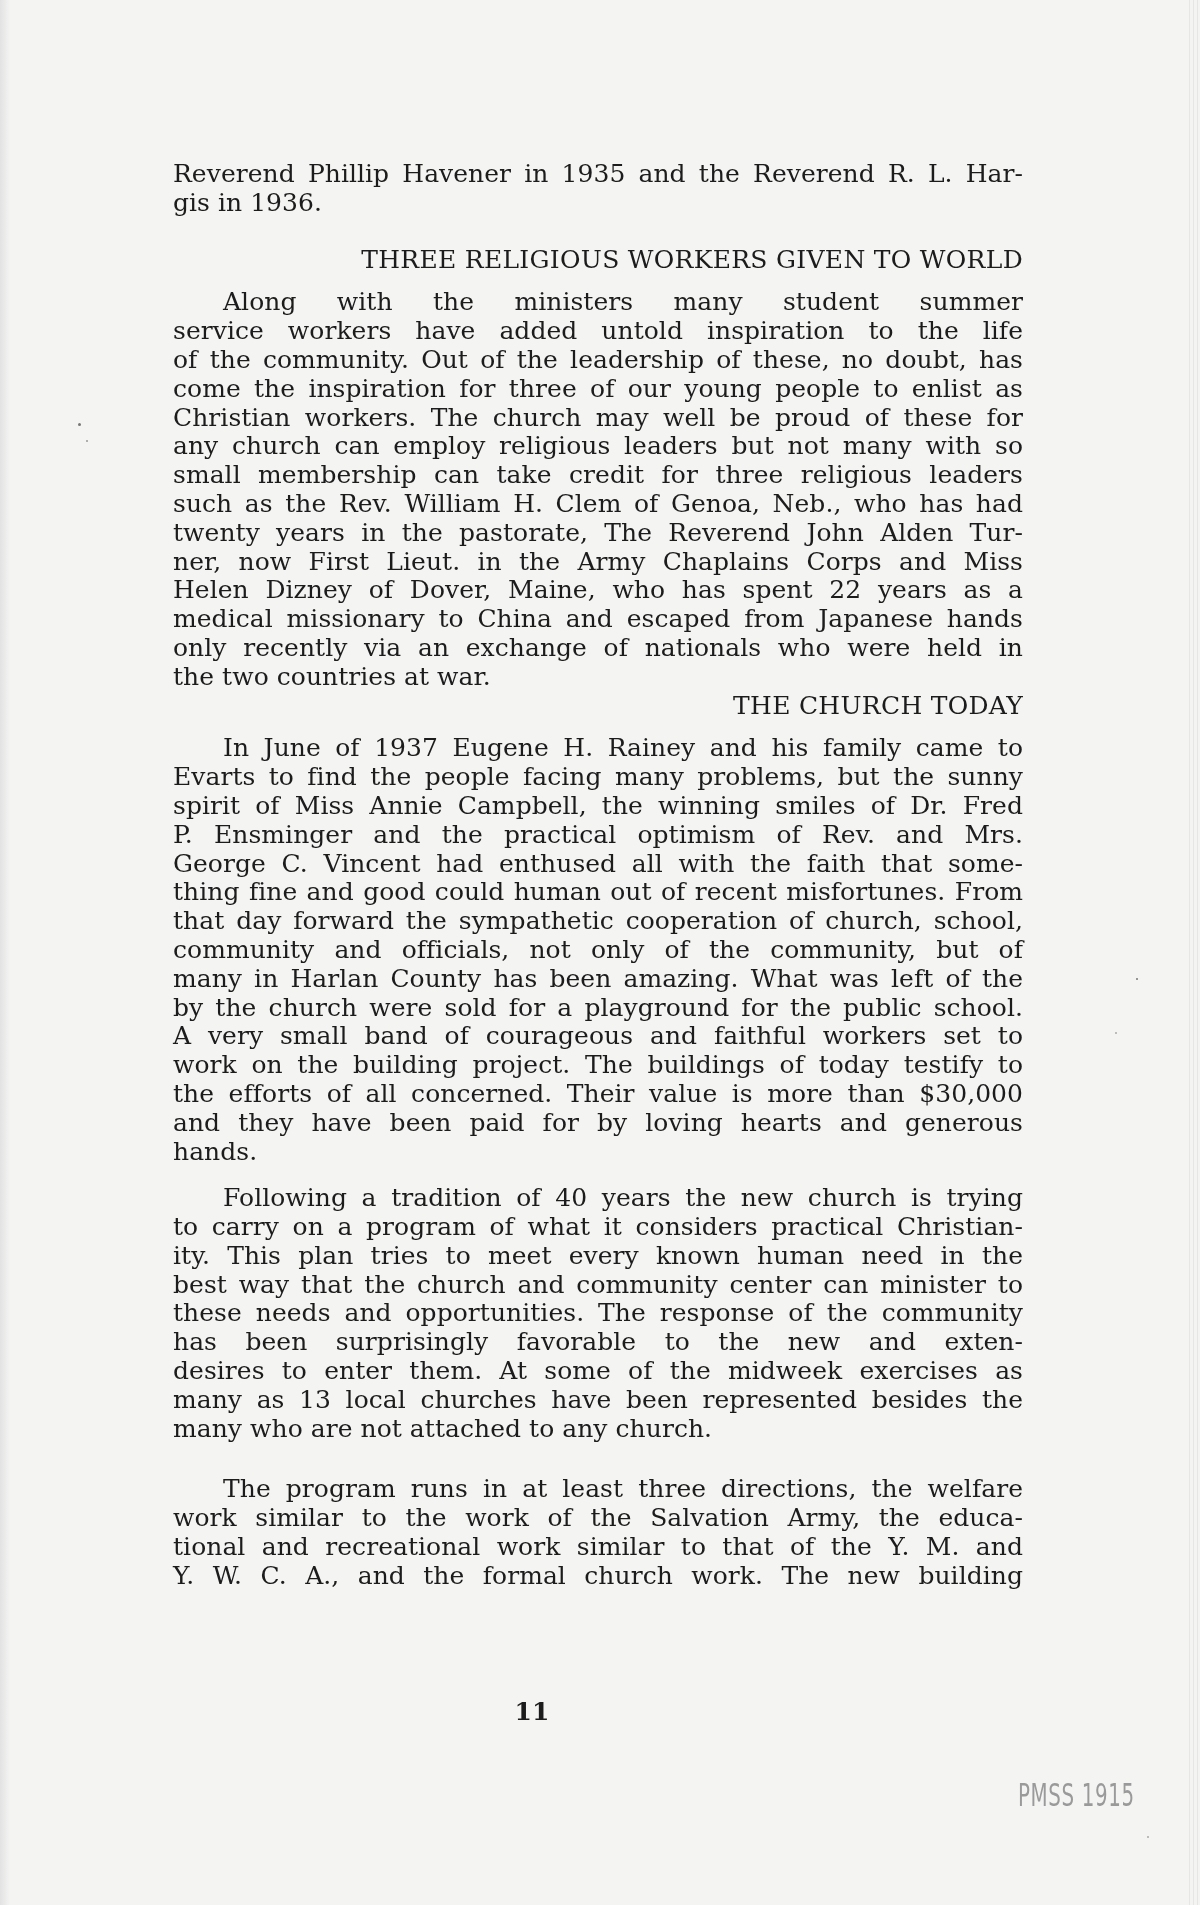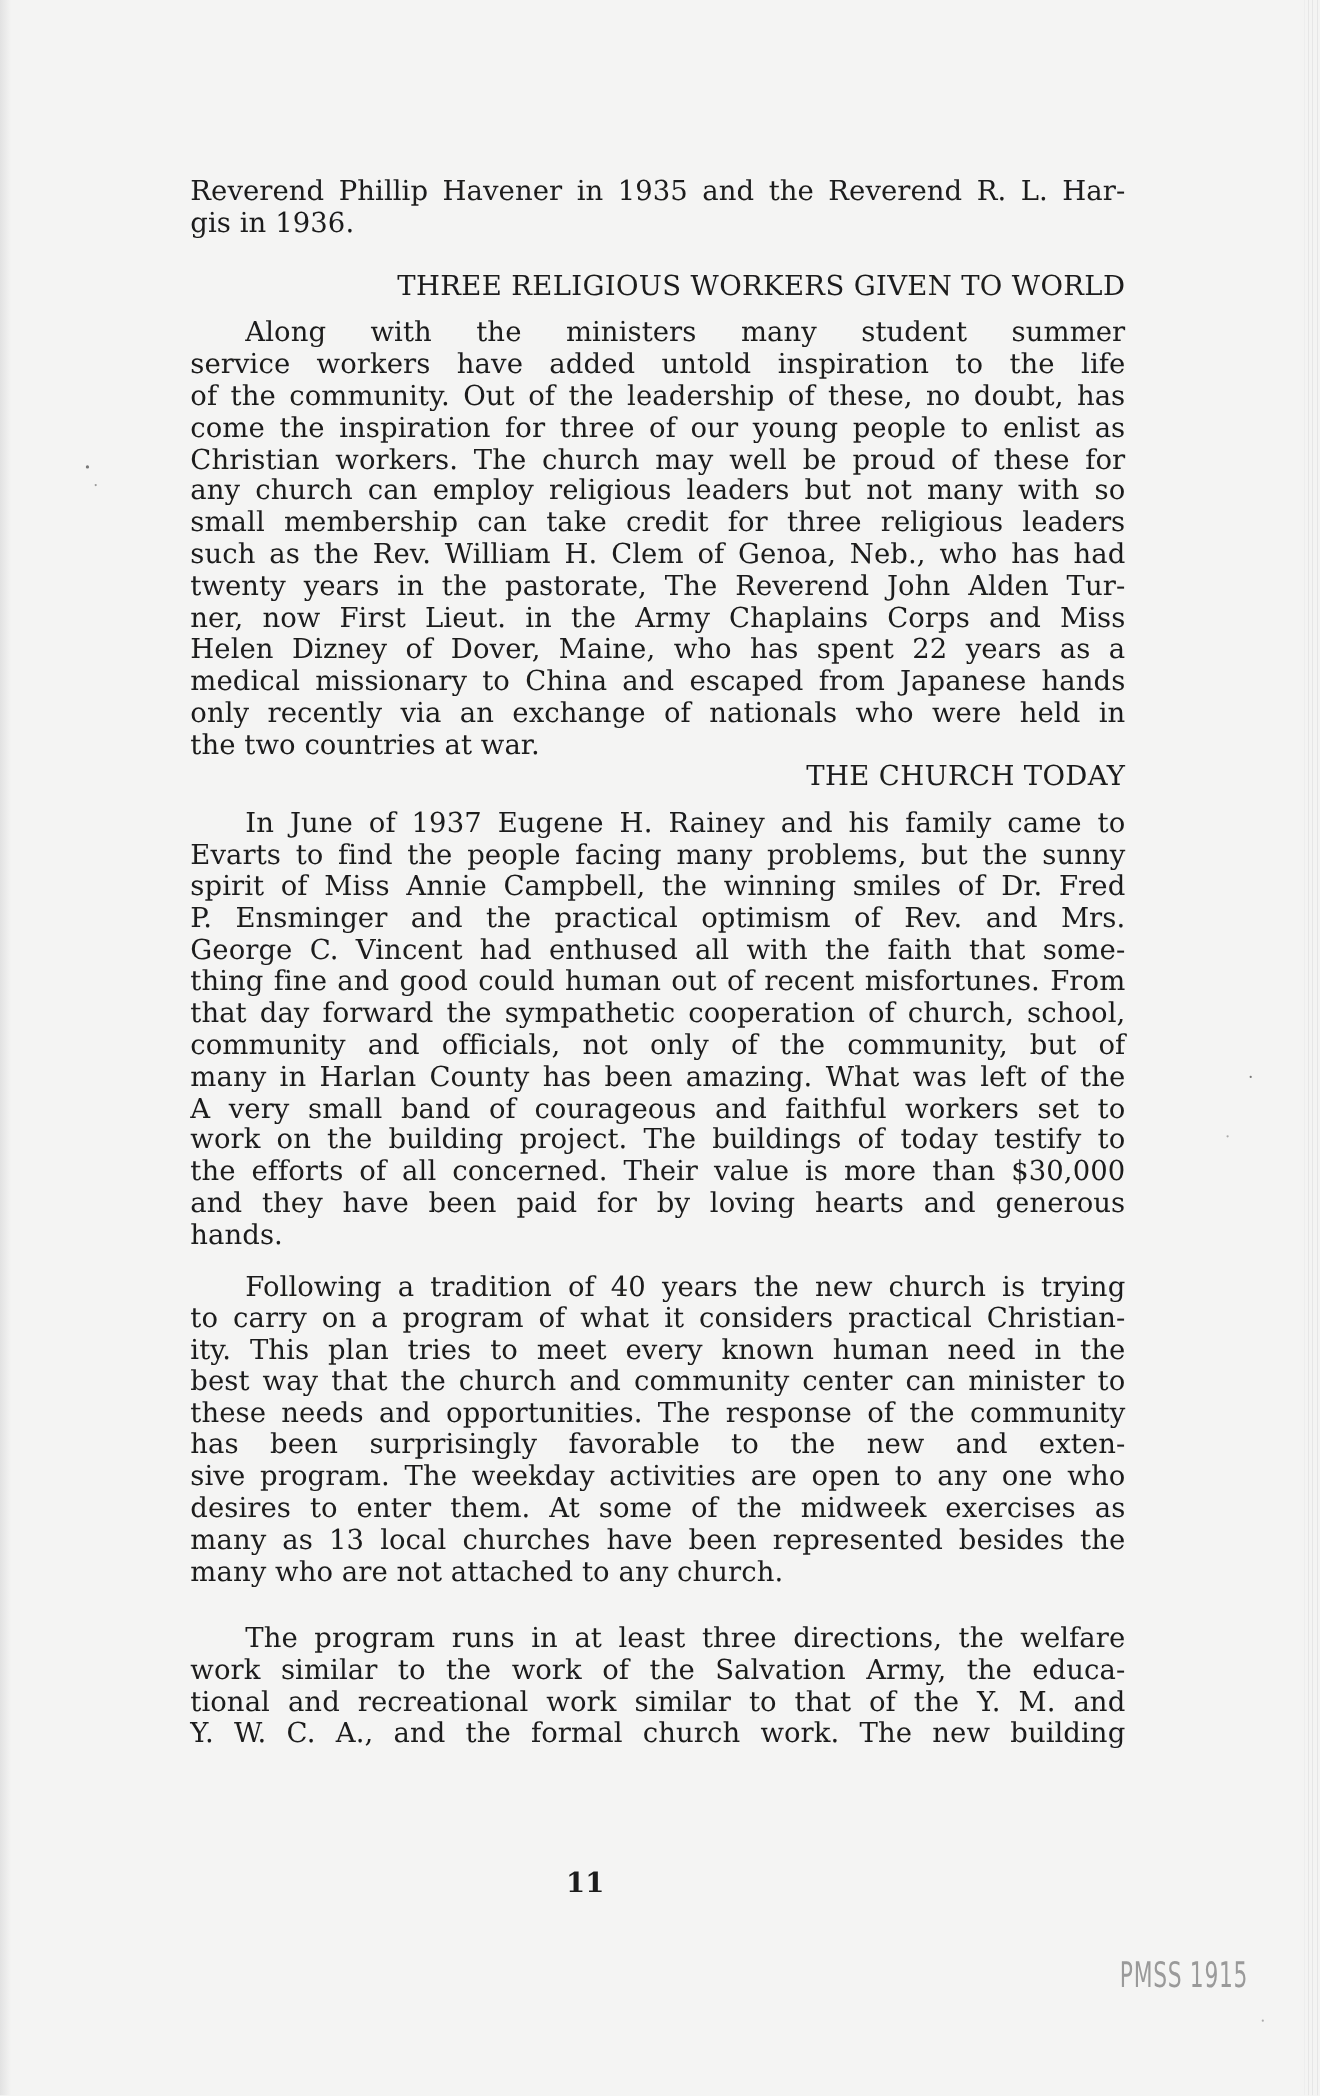--- a/index.html
+++ b/index.html
@@ -96,35 +96,35 @@
   <div class="para" id="p3">
     <span class="line indent">In June of 1937 Eugene H. Rainey and his family came to</span>
     <span class="line">Evarts to find the people facing many problems, but the sunny</span>
     <span class="line">spirit of Miss Annie Campbell, the winning smiles of Dr. Fred</span>
     <span class="line">P. Ensminger and the practical optimism of Rev. and Mrs.</span>
     <span class="line">George C. Vincent had enthused all with the faith that some-</span>
     <span class="line">thing fine and good could human out of recent misfortunes. From</span>
     <span class="line">that day forward the sympathetic cooperation of church, school,</span>
     <span class="line">community and officials, not only of the community, but of</span>
     <span class="line">many in Harlan County has been amazing. What was left of the</span>
+    <span class="line">by the church were sold for a playground for the public school.</span>
     <span class="line">A very small band of courageous and faithful workers set to</span>
     <span class="line">work on the building project. The buildings of today testify to</span>
     <span class="line">the efforts of all concerned. Their value is more than $30,000</span>
     <span class="line">and they have been paid for by loving hearts and generous</span>
     <span class="line last">hands.</span>
   </div>
 
   <div class="para" id="p4">
     <span class="line indent">Following a tradition of 40 years the new church is trying</span>
     <span class="line">to carry on a program of what it considers practical Christian-</span>
     <span class="line">ity. This plan tries to meet every known human need in the</span>
     <span class="line">best way that the church and community center can minister to</span>
     <span class="line">these needs and opportunities. The response of the community</span>
     <span class="line">has been surprisingly favorable to the new and exten-</span>
-    <span class="line">sive program. The weekday activities are open to any one who</span>
     <span class="line">desires to enter them. At some of the midweek exercises as</span>
     <span class="line">many as 13 local churches have been represented besides the</span>
     <span class="line last">many who are not attached to any church.</span>
   </div>
 
   <div class="para" id="p5">
     <span class="line indent">The program runs in at least three directions, the welfare</span>
     <span class="line">work similar to the work of the Salvation Army, the educa-</span>
     <span class="line">tional and recreational work similar to that of the Y. M. and</span>
     <span class="line">Y. W. C. A., and the formal church work. The new building</span>

